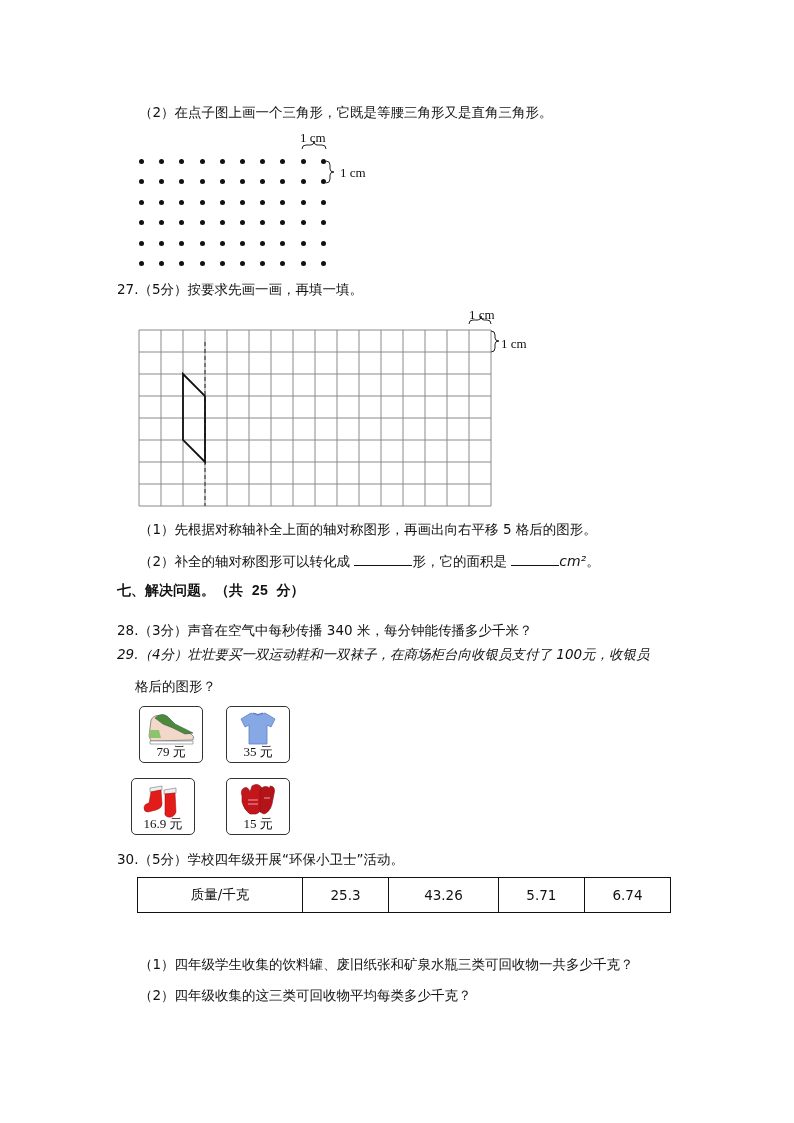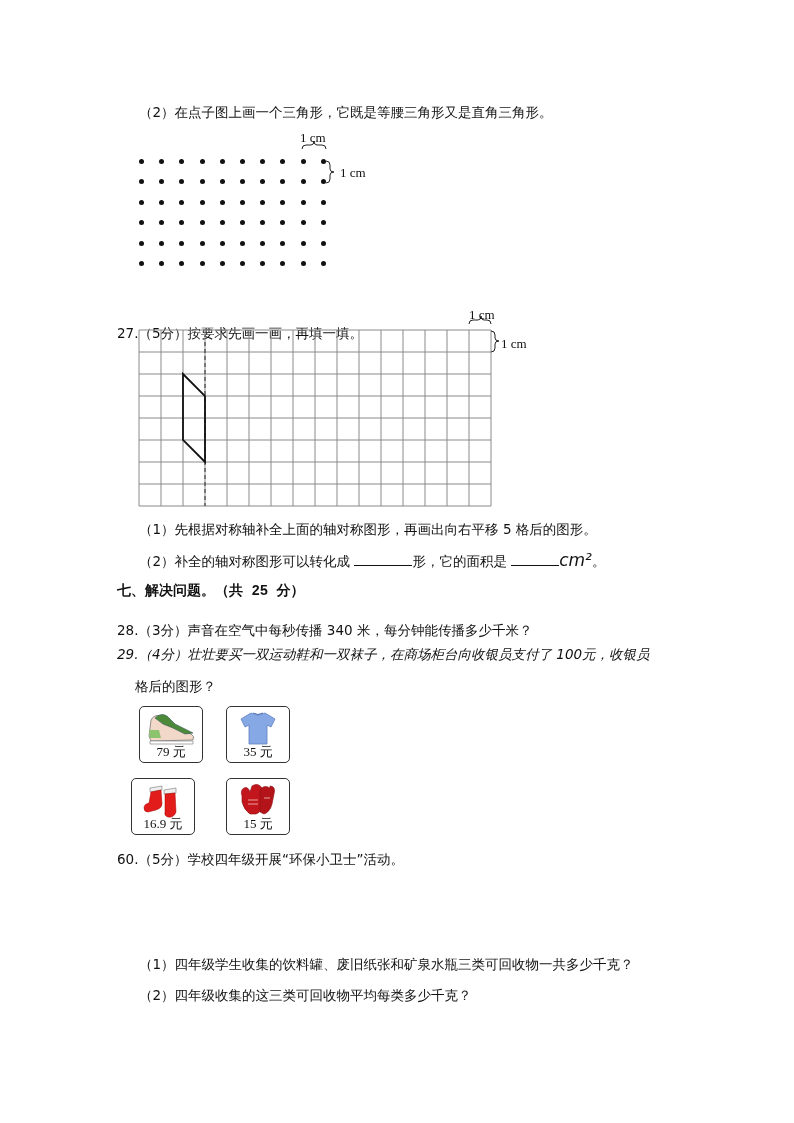--- a/index.html
+++ b/index.html
@@ -85,21 +85,21 @@
     <div class="dot" style="left: 320.8px; top: 261px;"></div>
   </div>
 
 <svg style="position:absolute; left:290px; top:125px;" width="100" height="70">
   <path d="M12 24 q0 -4 4 -4 h5 q3 0 3 -4 q0 4 3 4 h5 q4 0 4 4" fill="none" stroke="#222" stroke-width="1"></path>
   <path d="M36 36 q4 0 4 4 v4 q0 3 4 3 q-4 0 -4 3 v4 q0 4 -4 4" fill="none" stroke="#222" stroke-width="1"></path>
 </svg>
 <div class="t serif" style="left:300px; top:129px; font-size:13px;">1 cm</div>
 <div class="t serif" style="left:340px; top:164px; font-size:13px;">1 cm</div>
 
-<div class="t" style="left:117px; top:280px;margin-top:44px;">27.（5分）按要求先画一画，再填一填。</div>
+<div class="t" style="left:117px; top:280px;">27.（5分）按要求先画一画，再填一填。</div>
 
 <svg id="sqgrid" style="position:absolute; left:138px; top:329px;" width="354" height="180">
     <line x1="1" x2="1" y1="1" y2="177" stroke="#8a8a8a" stroke-width="1"></line>
     <line x1="23" x2="23" y1="1" y2="177" stroke="#8a8a8a" stroke-width="1"></line>
     <line x1="45" x2="45" y1="1" y2="177" stroke="#8a8a8a" stroke-width="1"></line>
     <line x1="67" x2="67" y1="1" y2="177" stroke="#8a8a8a" stroke-width="1"></line>
     <line x1="89" x2="89" y1="1" y2="177" stroke="#8a8a8a" stroke-width="1"></line>
     <line x1="111" x2="111" y1="1" y2="177" stroke="#8a8a8a" stroke-width="1"></line>
     <line x1="133" x2="133" y1="1" y2="177" stroke="#8a8a8a" stroke-width="1"></line>
     <line x1="155" x2="155" y1="1" y2="177" stroke="#8a8a8a" stroke-width="1"></line>
@@ -127,21 +127,21 @@
 
 <svg style="position:absolute; left:460px; top:300px;" width="80" height="60">
   <path d="M9 24 q0 -4 4 -4 h5 q3 0 3 -4 q0 4 3 4 h3 q4 0 4 4" fill="none" stroke="#222" stroke-width="1"></path>
   <path d="M31 31 q4 0 4 4 v3 q0 3 4 3 q-4 0 -4 3 v4 q0 4 -4 4" fill="none" stroke="#222" stroke-width="1"></path>
 </svg>
 <div class="t serif" style="left:469px; top:306px; font-size:13px;">1 cm</div>
 <div class="t serif" style="left:501px; top:335px; font-size:13px;">1 cm</div>
 
 <div class="t" style="left:139px; top:520px;">（1）先根据对称轴补全上面的轴对称图形，再画出向右平移 5 格后的图形。</div>
 <div class="t" style="left:139px; top:551px;">
-  <span>（2）补全的轴对称图形可以转化成 </span><span class="blank" style="width:58px;"></span><span>形，它的面积是 </span><span class="blank" style="width:48px;"></span><span style="font-style:italic; font-size:17px;">cm²</span><span>。</span>
+  <span>（2）补全的轴对称图形可以转化成 </span><span class="blank" style="width:58px;"></span><span>形，它的面积是 </span><span class="blank" style="width:48px;"></span><span style="font-style:italic; font-size:14px;">cm²</span><span>。</span>
 </div>
 
 <div class="t bold" style="left:117px; top:582px; font-size:14px;">七、解决问题。（共 25 分）</div>
 
 <div class="t" style="left:117px; top:621px;">28.（3分）声音在空气中每秒传播 340 米，每分钟能传播多少千米？</div>
 <div class="t" style="left:117px; top:645px;font-style:italic;">29.（4分）壮壮要买一双运动鞋和一双袜子，在商场柜台向收银员支付了 100元，收银员</div>
 <div class="t" style="left:135px; top:677px;">格后的图形？</div>
 
 <div class="card" style="left:139px; top:706px;">
   <svg width="52" height="36" viewBox="0 0 52 36">
@@ -173,21 +173,28 @@
 
 <div class="card" style="left:226px; top:778px;">
   <svg width="44" height="38" viewBox="0 0 44 38">
     <path d="M6 14 Q4 8 8 6 Q12 4 14 10 L16 4 Q22 0 26 6 L26 22 Q26 30 20 32 L14 32 Q8 28 6 20 Z" fill="#c3161c" stroke="#8a0d12" stroke-width="0.6"></path>
     <path d="M24 8 Q28 2 34 6 L34 4 Q40 4 38 12 L36 22 Q34 30 28 32 L24 30 Z" fill="#b3141a" stroke="#8a0d12" stroke-width="0.6"></path>
     <path d="M12 18 L22 18 M12 22 L22 22 M28 16 L34 16" stroke="#f4c4c4" stroke-width="0.8"></path>
   </svg>
   <div class="price">15 元</div>
 </div>
 
-<div class="t" style="left:117px; top:850px;">60.（5分）学校四年级开展“环保小卫士”活动。</div>
+<div class="t" style="left:117px; top:850px;">30.（5分）学校四年级开展“环保小卫士”活动。</div>
 
 <table class="waste">
   <tbody>
+  <tr>
+    <td>质量/千克</td>
+    <td>25.3</td>
+    <td>43.26</td>
+    <td>5.71</td>
+    <td>6.74</td>
+  </tr>
 </tbody>
   </table>
 
 <div class="t" style="left:139px; top:955px;">（1）四年级学生收集的饮料罐、废旧纸张和矿泉水瓶三类可回收物一共多少千克？</div>
 <div class="t" style="left:139px; top:986px;">（2）四年级收集的这三类可回收物平均每类多少千克？</div>
 
 </body></html>

